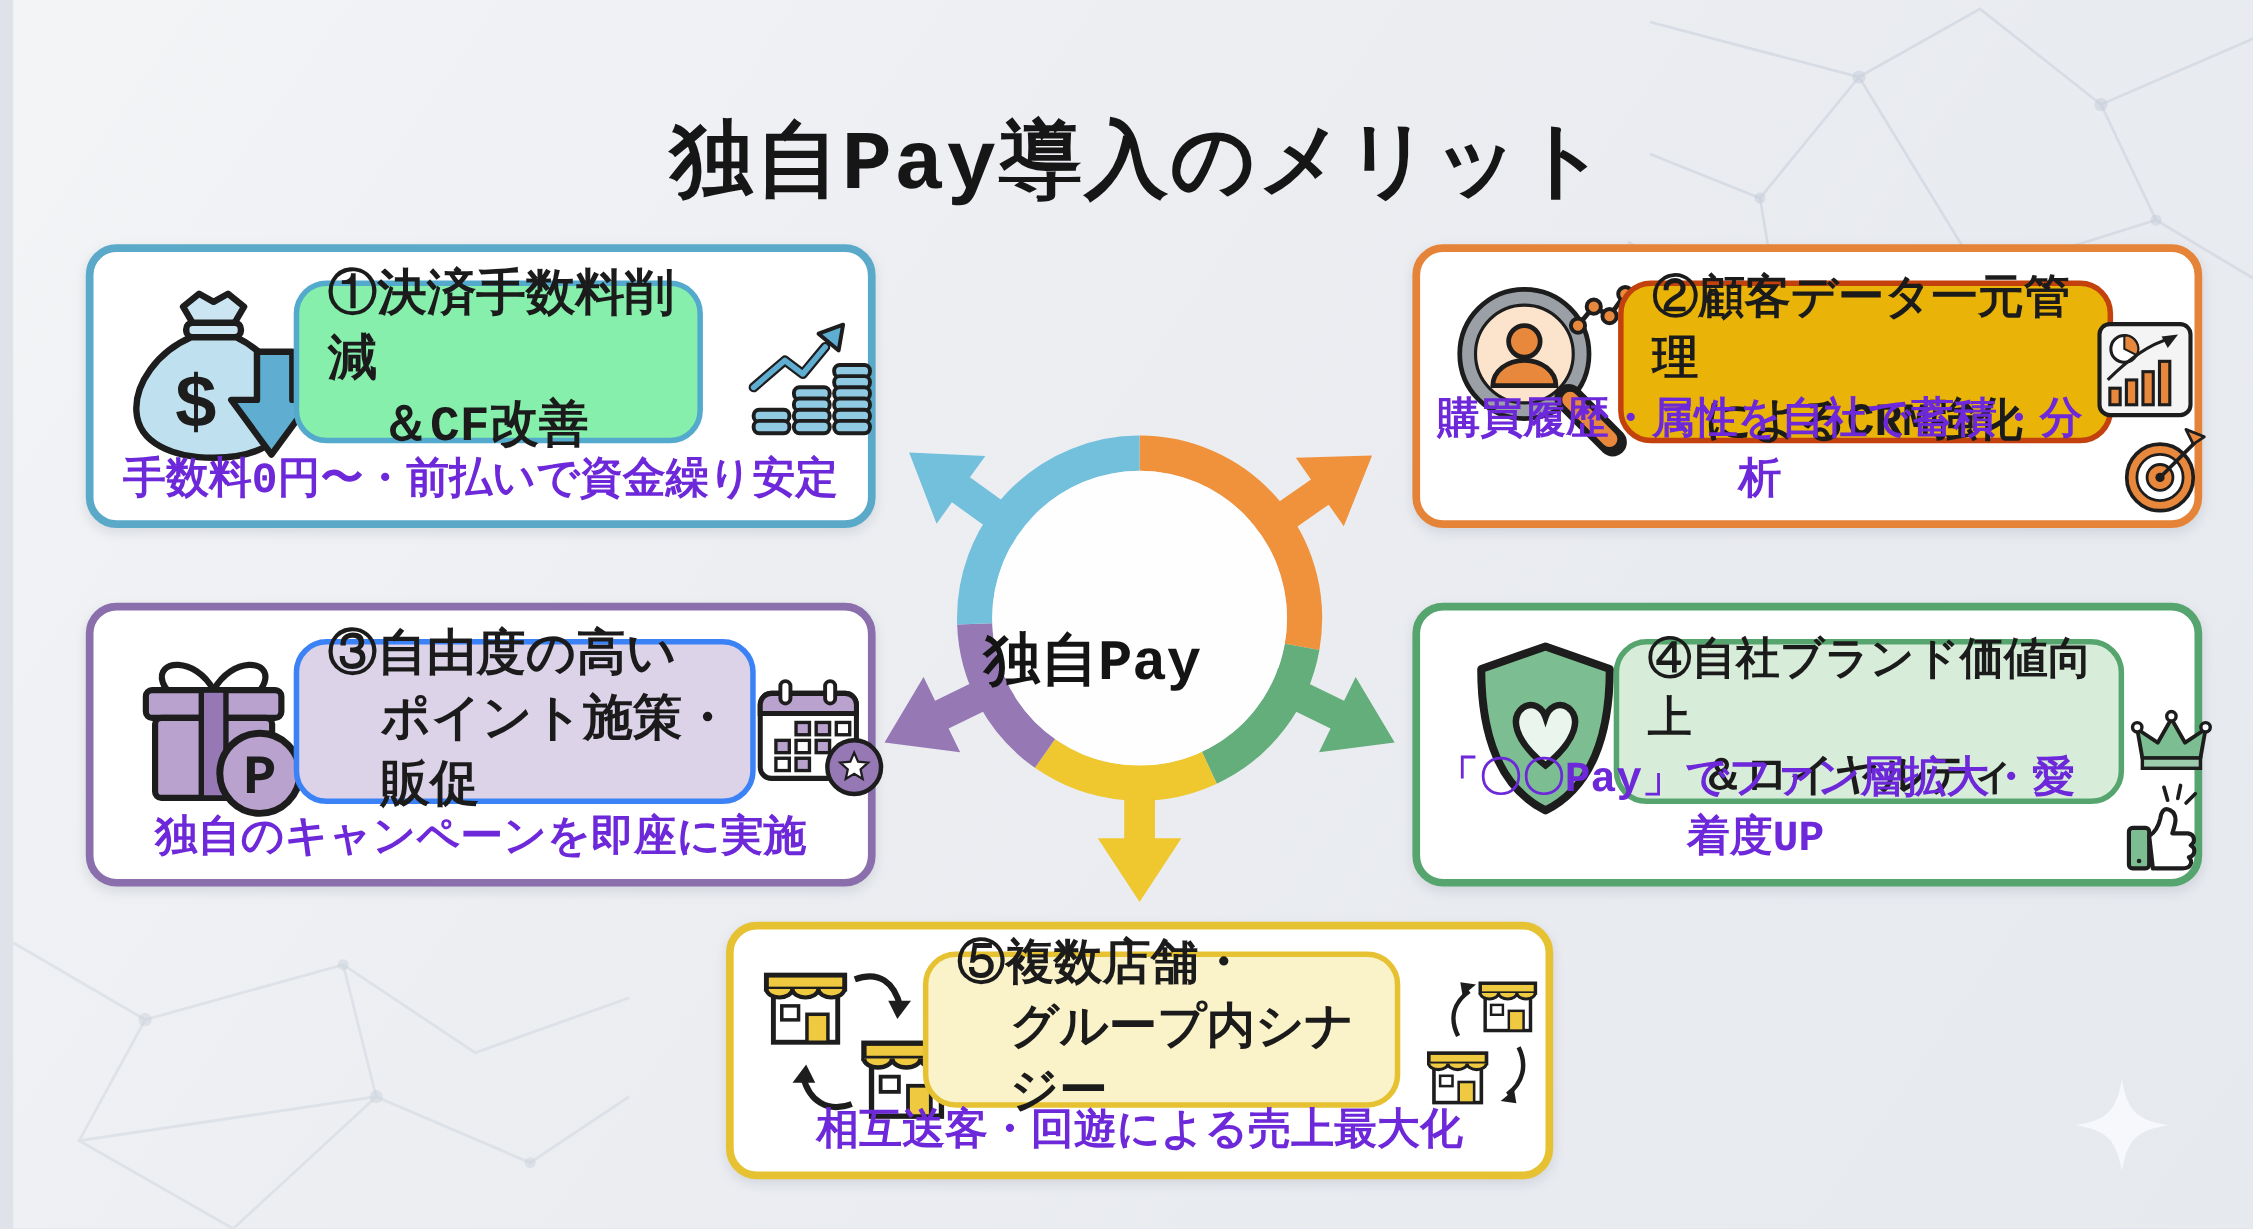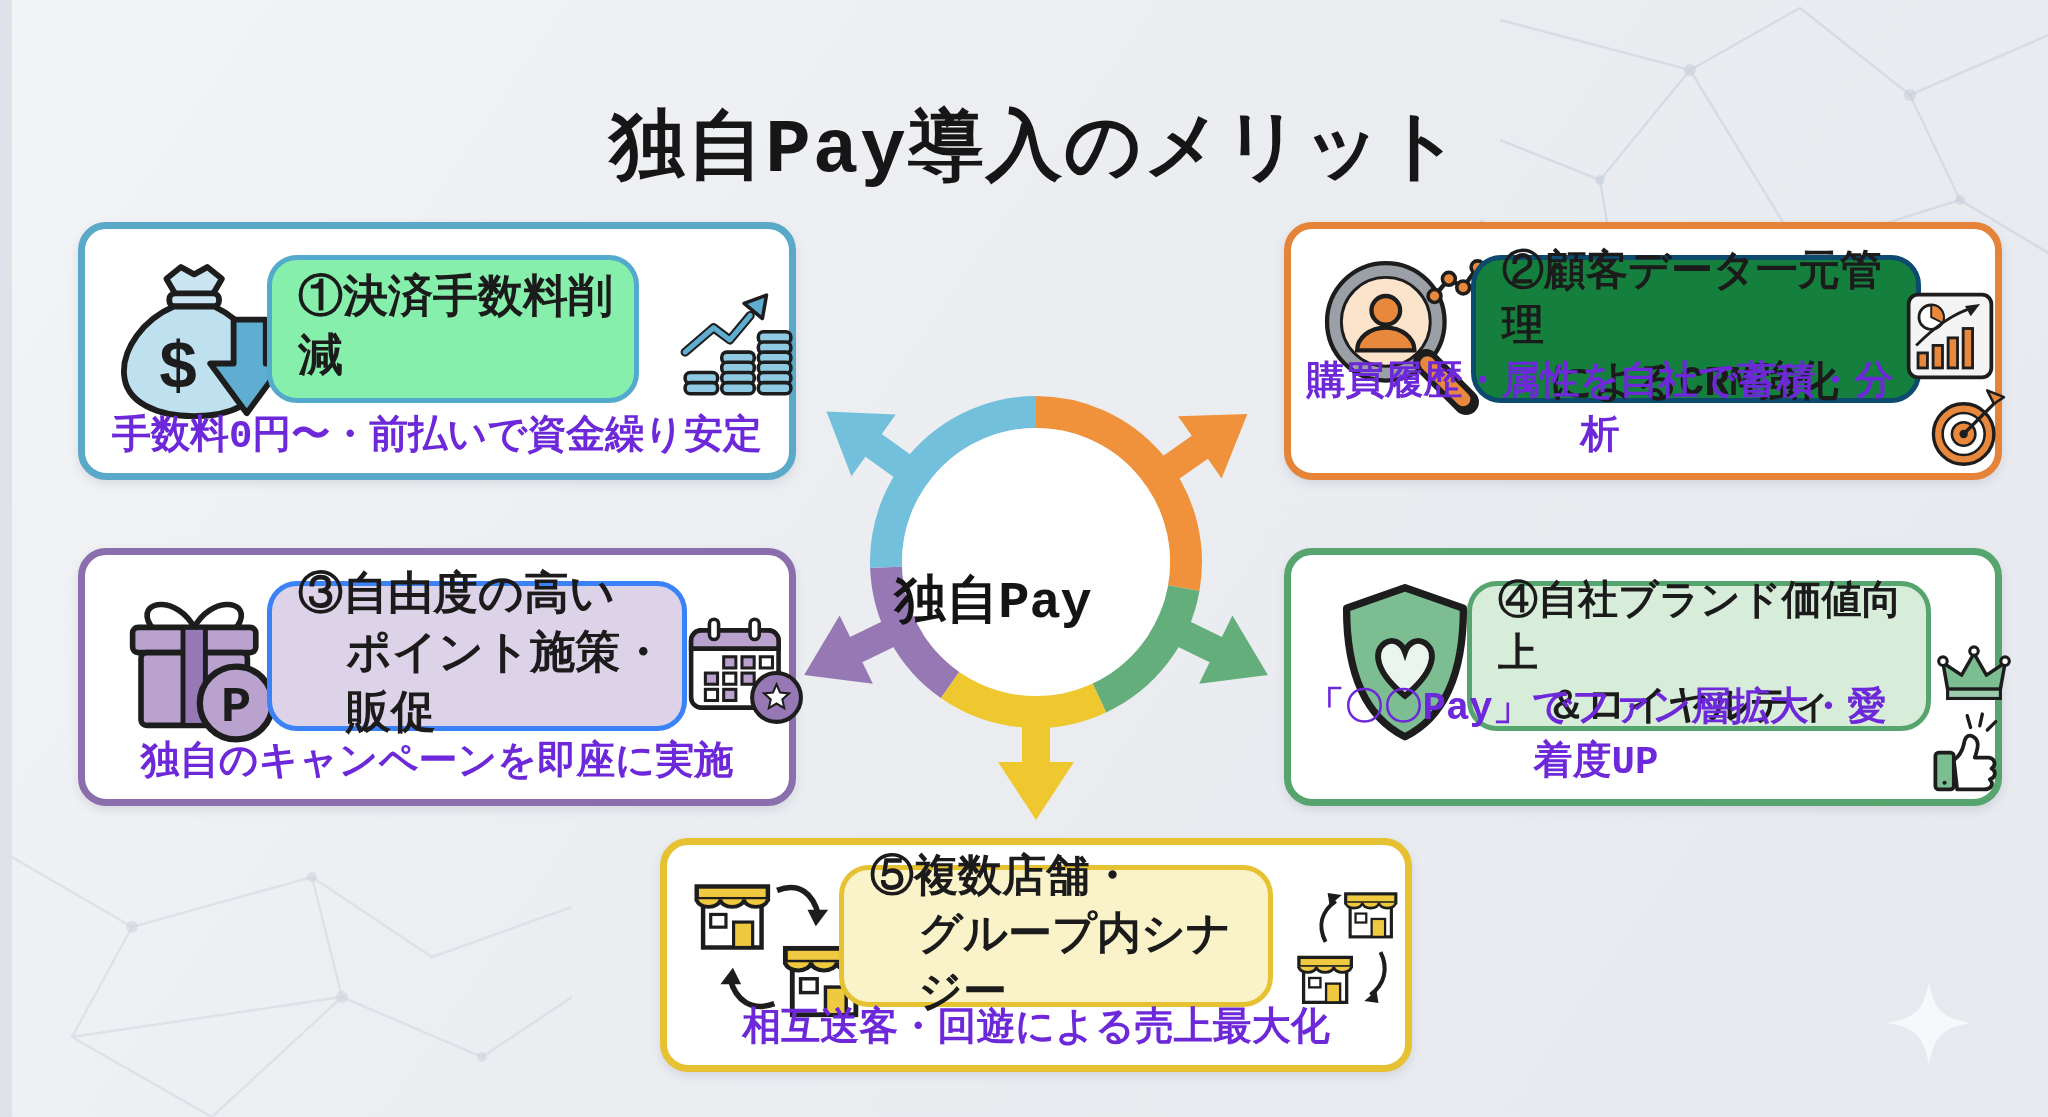--- a/index.html
+++ b/index.html
@@ -27,21 +27,21 @@
   .c3{left:66px;top:548px;width:718px;height:258px;border:7px solid #8A6FAC;}
   .c4{left:1272px;top:548px;width:718px;height:258px;border:7px solid #56A56E;}
   .c5{left:648px;top:838px;width:752px;height:234px;border:7px solid #E6C233;}
   .pill{
     position:absolute;box-sizing:border-box;border-radius:30px;
     display:flex;flex-direction:column;justify-content:center;
     font-weight:900;line-height:1.32;padding-left:26px;
   }
   .pill .t2{padding-left:48px;}
   .c1 .pill{left:182px;top:26px;width:372px;height:148px;background:#86efac;border:5px solid #54AACC;font-size:45px;}
-  .c2 .pill{left:180px;top:26px;width:450px;height:148px;background:#15803d;border:5px solid #0c4a6e;font-size:42px;}
+  .c2 .pill{left:180px;top:26px;width:450px;height:148px;background:#eab308;border:5px solid #c2410c;font-size:42px;}
   .c3 .pill{left:182px;top:26px;width:420px;height:150px;background:#DDD3E8;border:5px solid #3b82f6;font-size:45px;}
   .c4 .pill{left:176px;top:26px;width:464px;height:150px;background:#D8ECDA;border:5px solid #56A56E;font-size:40px;}
   .c5 .pill{left:172px;top:20px;width:434px;height:142px;background:#FAF2C8;border:5px solid #E6C233;font-size:44px;}
   .caption{
     position:absolute;left:0;bottom:12px;width:100%;box-sizing:border-box;
     text-align:center;font-size:39px;font-weight:900;color:#6d28d9;
   }
   .c2 .caption{padding-right:86px;}
   .c4 .caption{padding-right:94px;}
   .icon{position:absolute;}
@@ -117,20 +117,21 @@
       <svg viewBox="0 0 130 120">
         <path d="M42 14 L52 6 L61 11 L70 6 L80 14 L73 26 L49 26 Z" fill="#CBE6F2" stroke="#1d1d1d" stroke-width="4" stroke-linejoin="round"></path>
         <rect x="44" y="24" width="34" height="9" rx="4" fill="#CBE6F2" stroke="#1d1d1d" stroke-width="4"></rect>
         <path d="M47 33 C26 42 12 62 13 79 C14 99 36 108 61 108 C86 108 106 99 108 80 C109 63 96 43 75 33 Z" fill="#BFE0EF" stroke="#1d1d1d" stroke-width="4"></path>
         <text x="50" y="88" font-size="46" font-weight="bold" fill="#1d1d1d" text-anchor="middle">$</text>
         <path d="M88 42 h22 v30 h12 L97 106 L72 72 h16 z" fill="#5FAED2" stroke="#1d1d1d" stroke-width="4" stroke-linejoin="round"></path>
       </svg>
     </div>
     <div class="pill">
       <div class="t1">①決済手数料削減</div>
+      <div class="t2">＆CF改善</div>
     </div>
     <div class="icon i-coins">
       <svg viewBox="0 0 120 110">
         <g stroke="#1d1d1d" stroke-width="3.5" fill="#8FCAE2">
           <rect x="8" y="82" width="32" height="11" rx="5"></rect>
             <rect x="8" y="92" width="32" height="11" rx="5"></rect>
           <rect x="44" y="62" width="32" height="11" rx="5"></rect>
             <rect x="44" y="72" width="32" height="11" rx="5"></rect>
           <rect x="44" y="82" width="32" height="11" rx="5"></rect>
             <rect x="44" y="92" width="32" height="11" rx="5"></rect>

